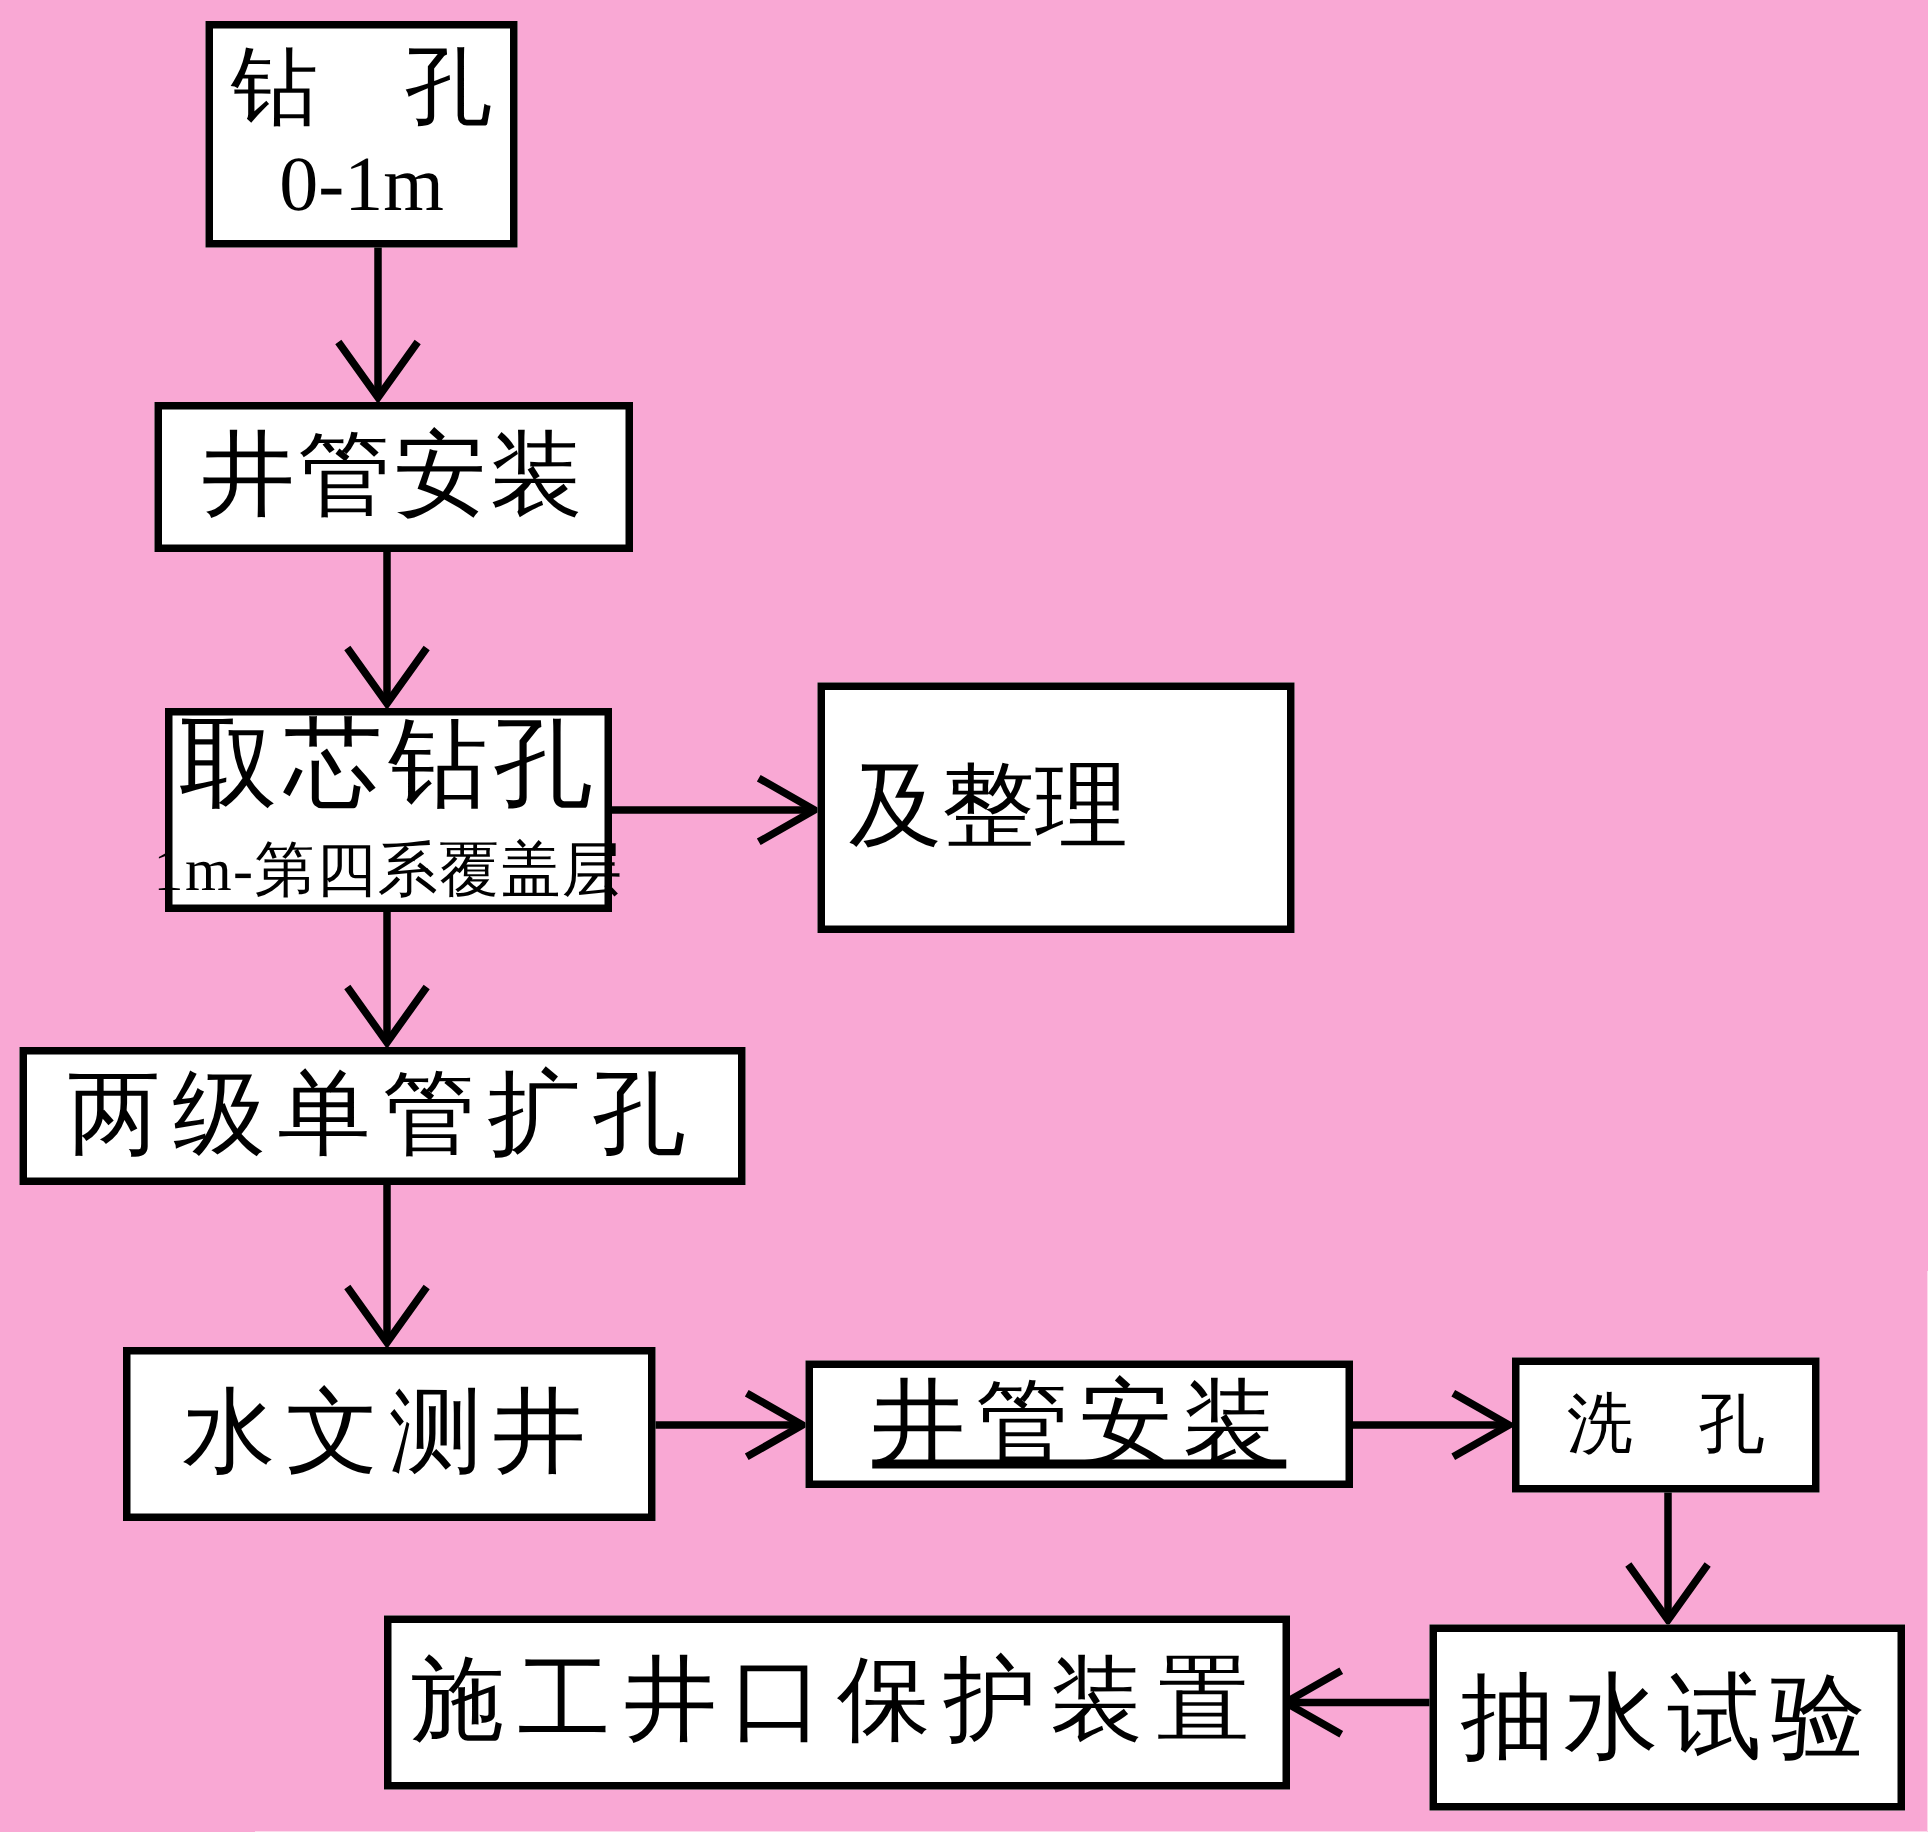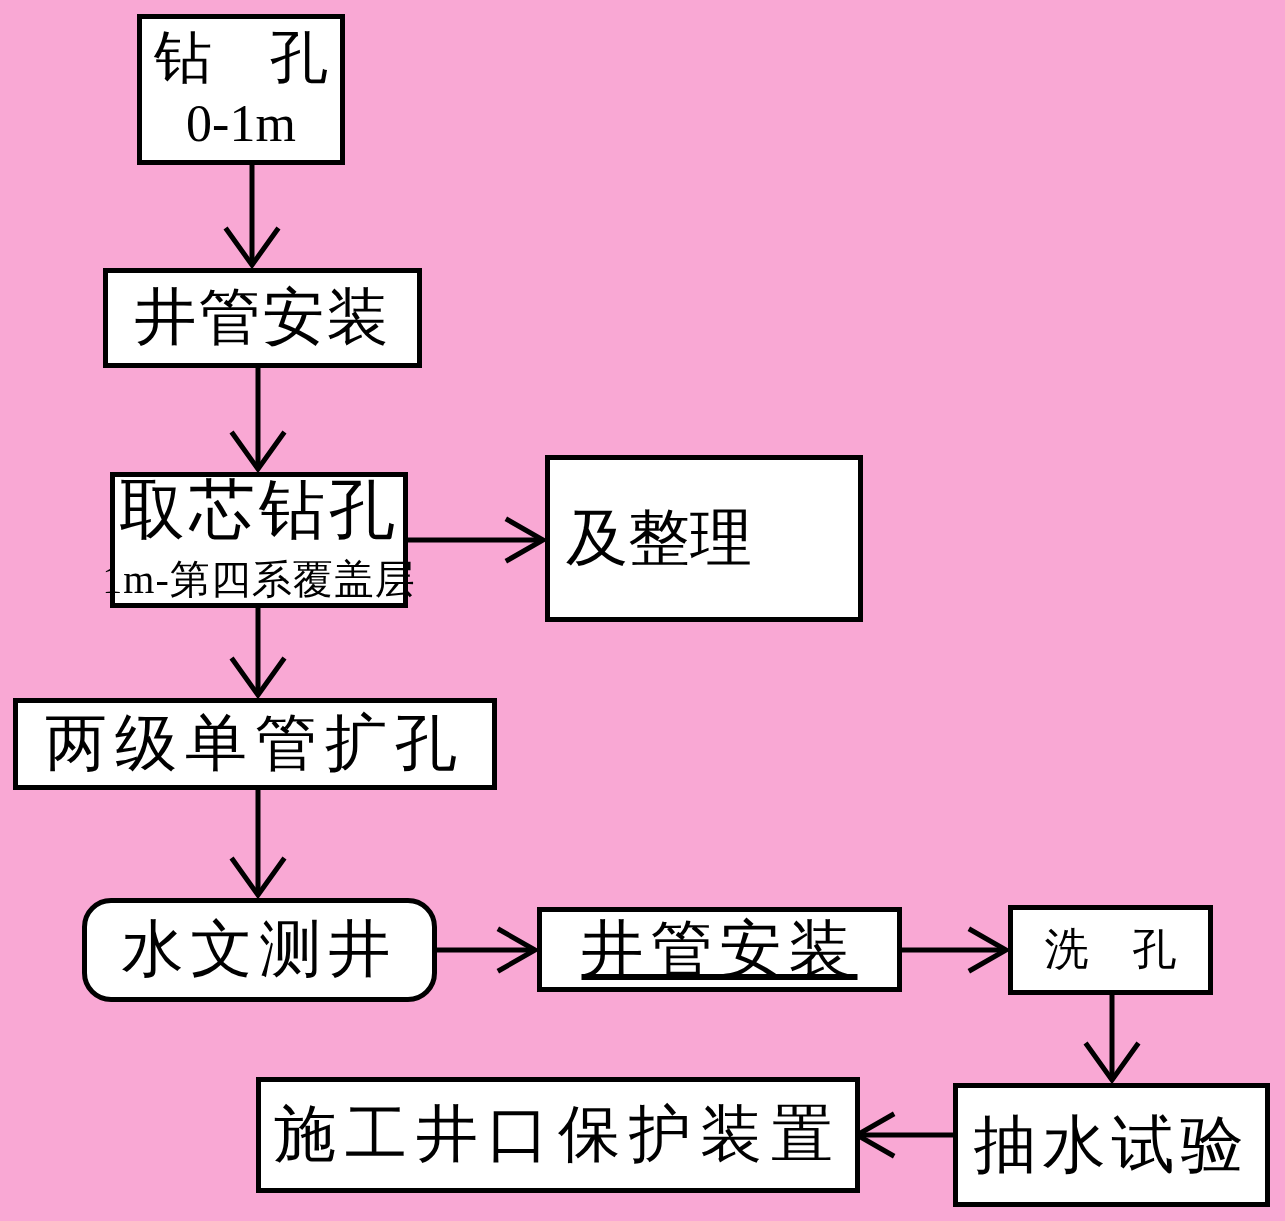--- a/index.html
+++ b/index.html
@@ -60,21 +60,21 @@
   #n-coredrill .label    { font-size:66px; letter-spacing:4px; }
   #n-coredrill .sublabel { font-size:40px; margin-top:5px; letter-spacing:1px; }
 
   #n-corecollect  { left:545px; top:455px;  width:318px; height:167px;
                     align-items:flex-start; padding-left:16px; text-align:left; }
   #n-corecollect .label { line-height:1.32; }
 
   #n-reaming      { left:13px;  top:698px;  width:484px; height:92px; }
   #n-reaming .label { letter-spacing:8px; }
 
-  #n-logging      { left:82px;  top:898px;  width:355px; height:104px;border-radius:29px; }
+  #n-logging      { left:82px;  top:898px;  width:355px; height:116px; }
   #n-logging .label { letter-spacing:7px; }
 
   #n-pipeinstall  { left:537px; top:907px;  width:365px; height:85px; }
   #n-pipeinstall .label { letter-spacing:7px;text-decoration:underline; }
 
   #n-washhole     { left:1008px; top:905px; width:205px; height:90px; }
   #n-washhole .label { font-size:44px; }
 
   #n-pumptest     { left:953px; top:1083px; width:317px; height:124px; }
   #n-pumptest .label { font-size:63px; letter-spacing:6px;text-align:center; }

